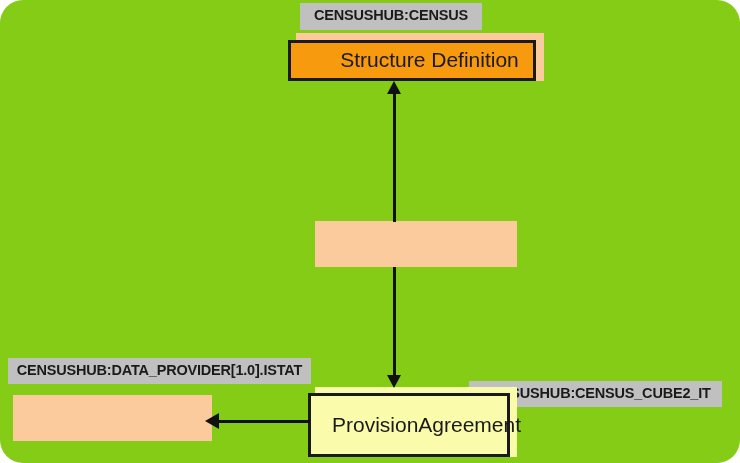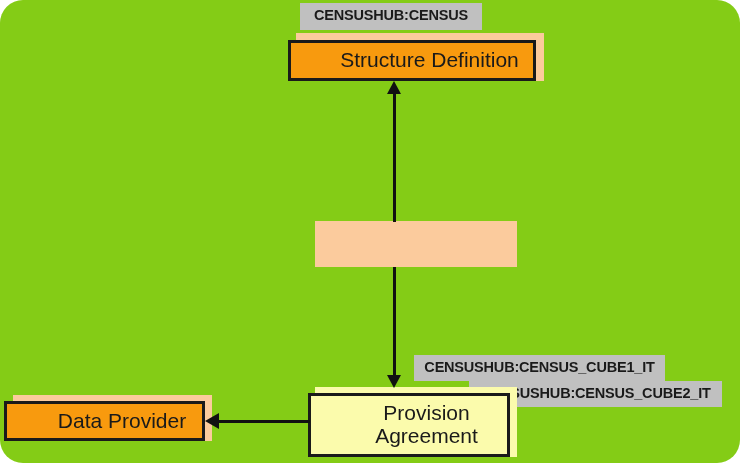--- a/index.html
+++ b/index.html
@@ -114,33 +114,30 @@
   <div class="vline" style="left:393px; top:90px; height:132px;"></div>
   <div class="arrow-up" style="left:387px; top:81px;"></div>
 
 
   <div class="shadow orange-sh" style="left:315px; top:221px; width:202px; height:46px;"></div>
 
 
   <div class="vline" style="left:393px; top:267px; height:108px;"></div>
   <div class="arrow-down" style="left:387px; top:375px;"></div>
 
-  <div class="tag" style="left:414px; top:355px; width:251px; height:26px;">CENSUSHUB:CENSUS_CUBE1_IT</div>
   <div class="tag" style="left:469px; top:381px; width:253px; height:26px;">CENSUSHUB:CENSUS_CUBE2_IT</div>
 
   <div class="shadow yellow-sh" style="left:315px; top:387px; width:202px; height:70px;"></div>
 
-  <div class="node yellow" style="left:308px; top:393px; width:202px; height:64px; flex-direction:column;">
+  <div class="node yellow" style="left:308px; top:393px; width:202px; height:64px; flex-direction:row;">
     <span>Provision</span>
     <span>Agreement</span>
   </div>
 
+  <div class="tag" style="left:8px; top:358px; width:303px; height:26px;">CENSUSHUB:DATA_PROVIDER[1.0].ISTAT</div>
 
   <div class="shadow orange-sh" style="left:13px; top:395px; width:199px; height:46px;"></div>
 
-  <div class="node orange" style="left:4px; top:401px; width:201px; height:40px;">
-    <span>Data Provider</span>
-  </div>
 
   <div class="hline" style="left:218px; top:420px; width:92px;"></div>
   <div class="arrow-left" style="left:205px; top:413px;"></div>
 
 </div>
 
 </body></html>

